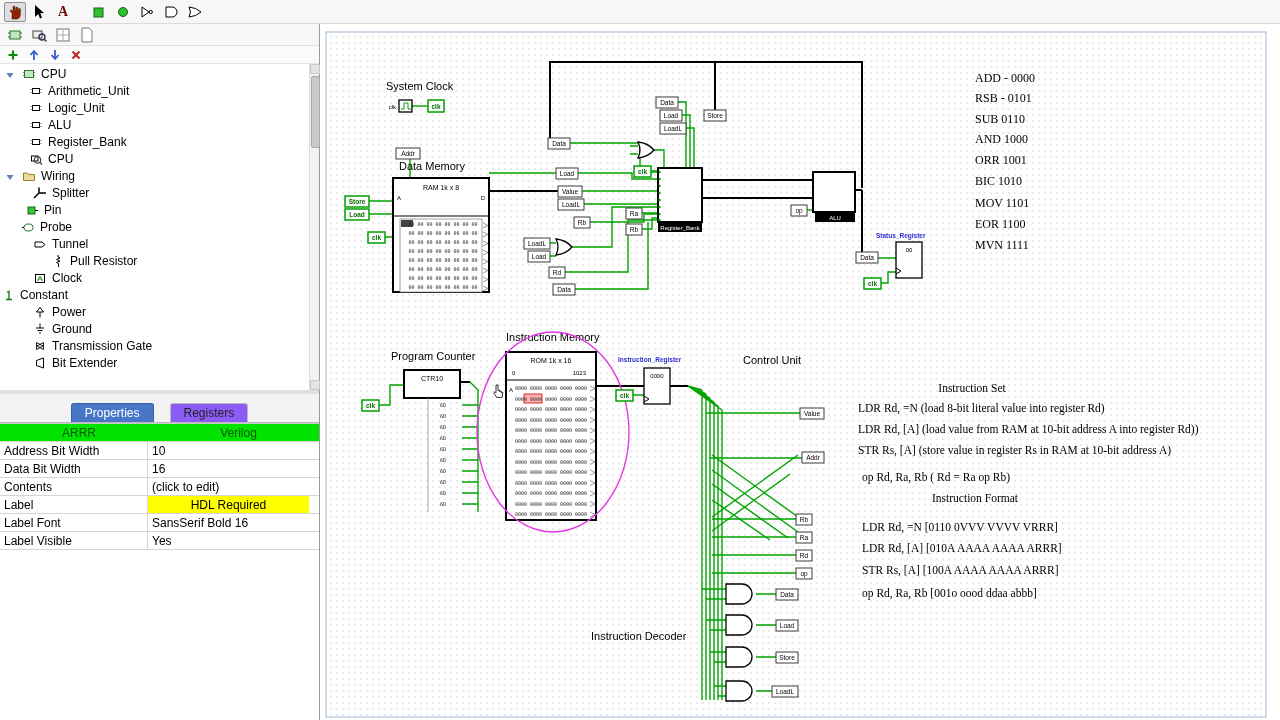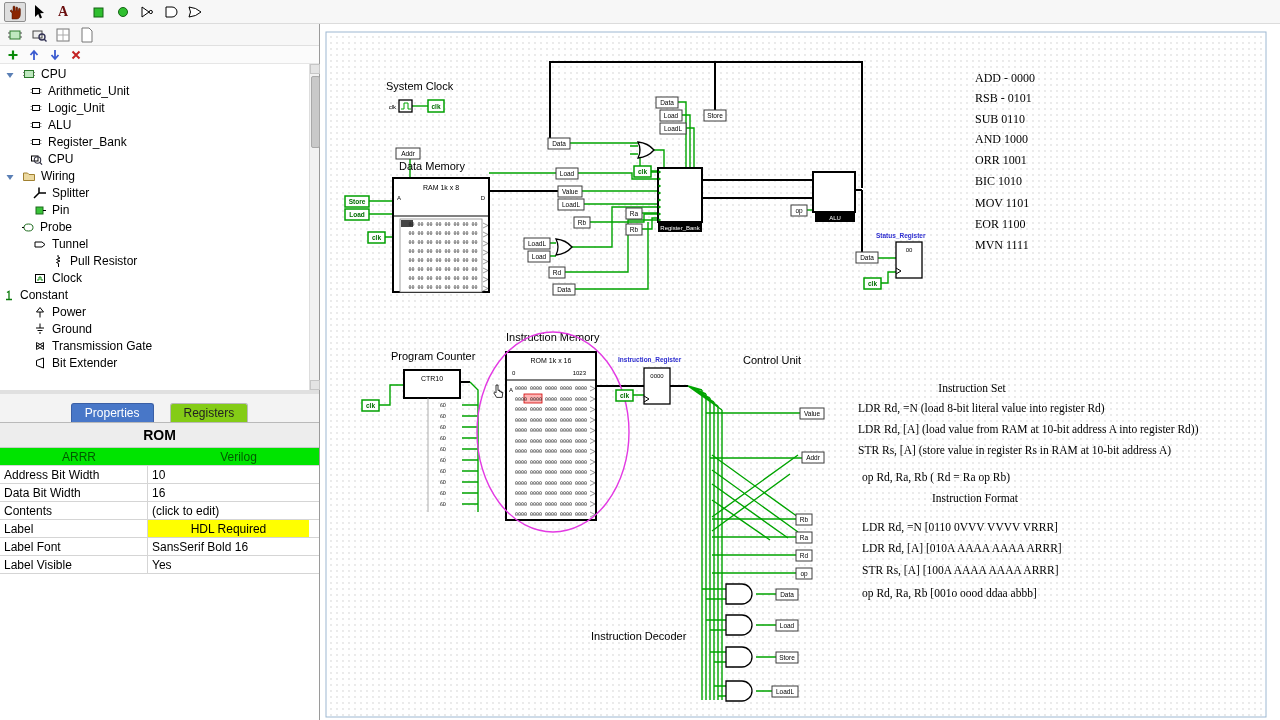--- a/index.html
+++ b/index.html
@@ -35,21 +35,21 @@
   .varrow{position:absolute;left:0;width:10px;height:10px;background:#e4e4e4;border:1px solid #c6c6c6}
   .vthumb{position:absolute;left:0.5px;top:12px;width:9px;height:72px;background:#c9c9c9;
     border:1px solid #a9a9a9;border-radius:2px}
 
   .hsplit{position:absolute;left:0;top:366px;width:319px;height:4px;background:#e0e0e0}
 
   
   .props{position:absolute;left:0;top:370px;width:319px;height:326px;background:#fff}
   .ptabs{height:29px;display:flex;justify-content:center;align-items:flex-end;gap:16px;
     background:#f3f3f3;border-bottom:1px solid #b9b9b9}
-  .ptab{padding:2px 13px 2px 13px;font-size:12px;background:#84cc16;color:#222;
+  .ptab{padding:2px 13px 2px 13px;font-size:12px;background:#8b5cf6;color:#222;
     border:1px solid #b9b9b9;border-bottom:none;border-radius:3px 3px 0 0}
   .ptab.active{background:#4877c8;color:#fff;border-color:#3a5fa5}
   .ptitle{height:24px;line-height:24px;text-align:center;font-weight:bold;font-size:14px;background:#ededed}
   .ptable{border-top:1px solid #c9c9c9}
   .prow{display:flex;height:18px;border-bottom:1px solid #d5d5d5}
   .pcell{height:100%;display:flex;align-items:center;padding:0 4px;font-size:12px;overflow:hidden}
   .pcell.lbl{width:148px;border-right:1px solid #d5d5d5}
   .pcell.val{width:161px}
   .pcell.green{justify-content:center;background:#00e400;color:#005a00;width:158px}
   .pcell.green2{justify-content:center;background:#00e400;color:#005a00;width:161px}
@@ -254,21 +254,21 @@
     </div>
 
     <div class="trow" style="padding-left:32px">
       <span class="ticon">
         <svg width="14" height="14" viewBox="0 0 14 14">
             <path d="M1 12 L6 7 H13 M6 7 V1.5" fill="none" stroke="#000" stroke-width="1.5"></path>
           </svg>
       </span>
       <span class="tlabel">Splitter</span>
     </div>
-    <div class="trow" style="padding-left:32px">
+    <div class="trow" style="padding-left:24px">
       <span class="ticon">
         <svg width="14" height="14" viewBox="0 0 14 14">
             <rect x="3" y="4" width="7" height="7" fill="#39c339" stroke="#1d6b1d"></rect>
             <path d="M10 7.5 h3" stroke="#000"></path>
           </svg>
       </span>
       <span class="tlabel">Pin</span>
     </div>
     <div class="trow" style="padding-left:20px">
       <span class="ticon">
@@ -352,21 +352,20 @@
     <div class="varrow" style="bottom:0"></div>
   </div>
 
   <div class="hsplit"></div>
 
   <div class="props">
     <div class="ptabs">
       <div class="ptab active">Properties</div>
       <div class="ptab">Registers</div>
     </div>
-    <div class="ptitle">ROM</div>
     <div class="ptable">
       <div class="prow">
         <div class="pcell green">ARRR</div>
         <div class="pcell green2">Verilog</div>
       </div>
       <div class="prow">
         <div class="pcell lbl">Address Bit Width</div>
         <div class="pcell val">10</div>
       </div>
       <div class="prow">

